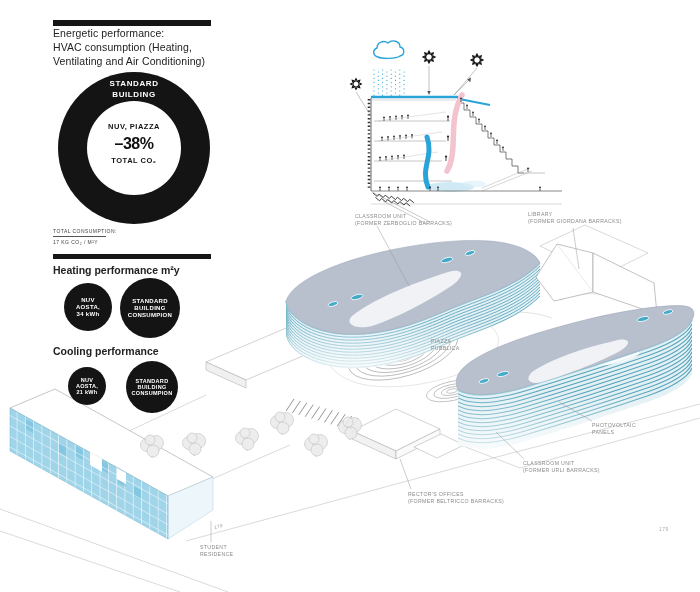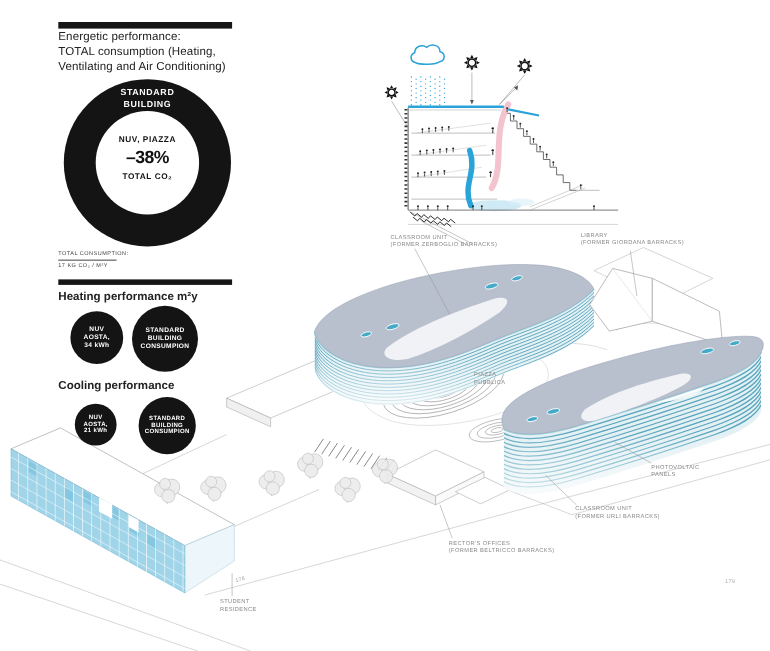--- a/index.html
+++ b/index.html
@@ -316,21 +316,21 @@
             <use href="#person"></use>
           </g>
       </g>
     </g>
   </svg>
 
   <div class="abs rule" style="top:20px"></div>
 
   <div class="abs title">
     <div>Energetic performance:</div>
-    <div>TOTAL consumption (Heating,</div>
+    <div>HVAC consumption (Heating,</div>
     <div>Ventilating and Air Conditioning)</div>
   </div>
 
   <div class="abs" style="left:58px;top:72px;width:152px;height:152px;border-radius:50%;background:#141414;">
     <div class="abs" style="left:29px;top:29px;width:94px;height:94px;border-radius:50%;background:#fff;"></div>
   </div>
   <div class="abs ringtext">
     <div>STANDARD</div>
     <div>BUILDING</div>
   </div>

